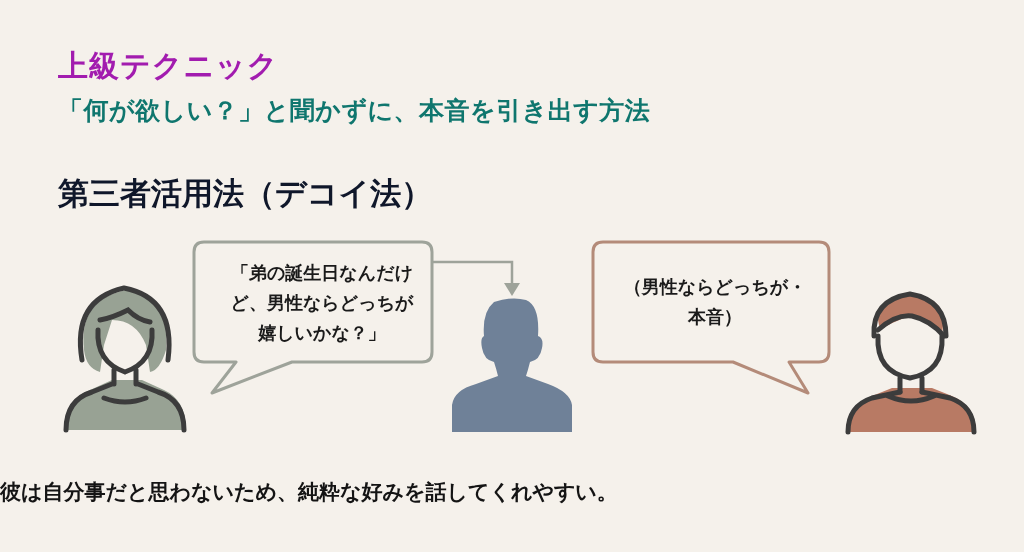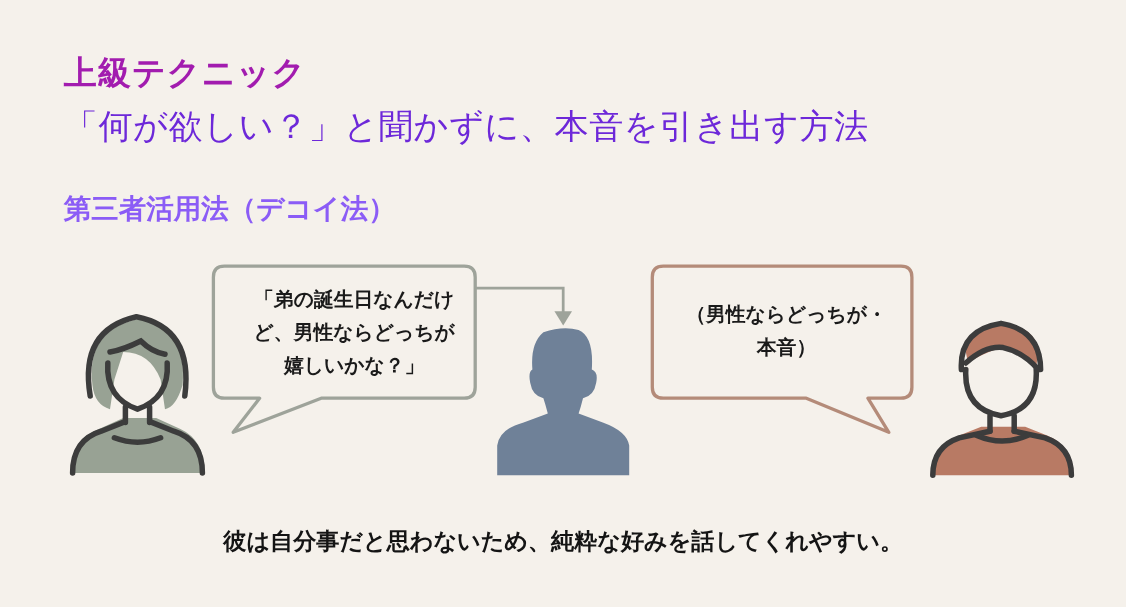--- a/index.html
+++ b/index.html
@@ -8,35 +8,35 @@
     background: #f5f1eb;
     font-family: "DejaVu Sans", "Liberation Sans", sans-serif;
     position: relative;
   }
   .abs { position: absolute; }
   .eyebrow {
     left: 58px; top: 46px; font-size: 30px; font-weight: bold;
     color: #a21caf; letter-spacing: 1px; white-space: nowrap;
   }
   .title {
-    left: 58px; top: 94px; font-size: 31px; font-weight: normal;
-    color: #6d28d9; white-space: nowrap; letter-spacing: 0.5px;
+    left: 58px; top: 94px; font-size: 25px; font-weight: bold;
+    color: #0f766e; white-space: nowrap; letter-spacing: 0.5px;
   }
   .subtitle {
-    left: 58px; top: 173px; font-size: 25px; font-weight: bold;
-    color: #8b5cf6; white-space: nowrap;
+    left: 58px; top: 173px; font-size: 31px; font-weight: bold;
+    color: #0f172a; white-space: nowrap;
   }
   .bubble-text {
     font-size: 18px; font-weight: bold; color: #1a1a1a;
     text-align: center; line-height: 30px; white-space: pre-line;
   }
   .bubble-left-text { left: 196px; top: 258px; width: 252px; }
   .bubble-right-text { left: 600px; top: 272px; width: 230px; }
   .caption {
-    left: 0; width: 1024px; top: 478px; text-align: center;
+    left: 0; width: 1024px; top: 478px; text-align: left;
     font-size: 21px; font-weight: bold; color: #141414; white-space: nowrap;
   }
   svg.layer { position: absolute; left: 0; top: 0; }
 </style>
 </head>
 <body>
 
 <div class="abs eyebrow">上級テクニック</div>
 <div class="abs title">「何が欲しい？」と聞かずに、本音を引き出す方法</div>
 <div class="abs subtitle">第三者活用法（デコイ法）</div>

